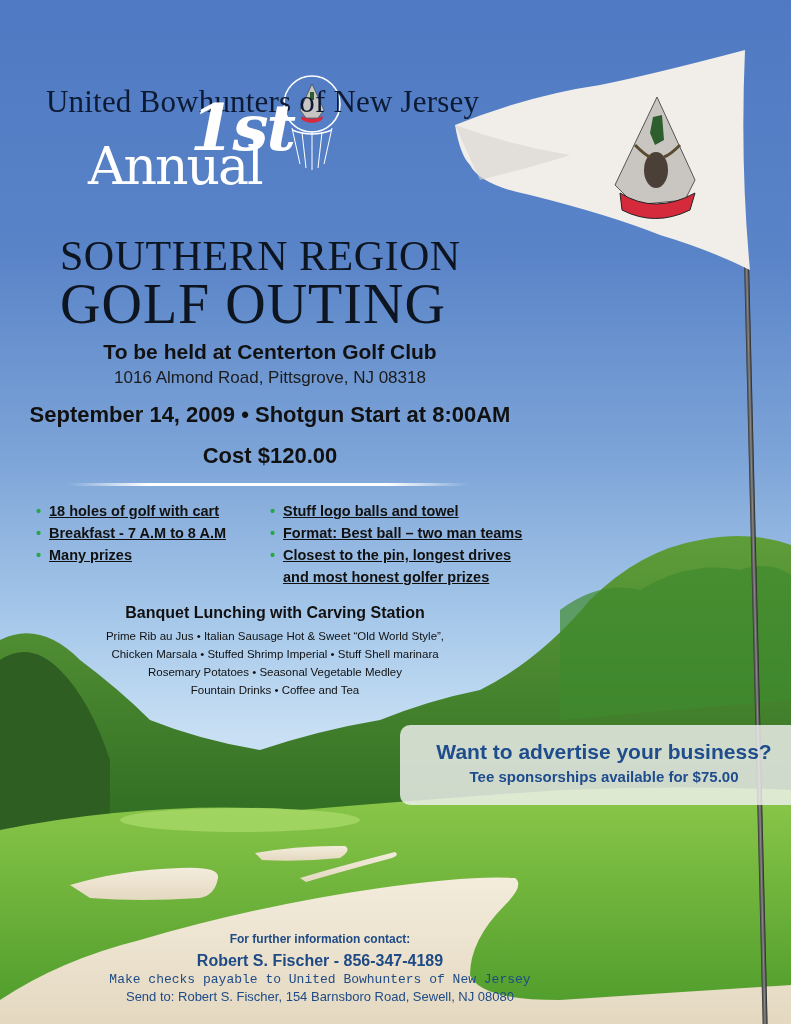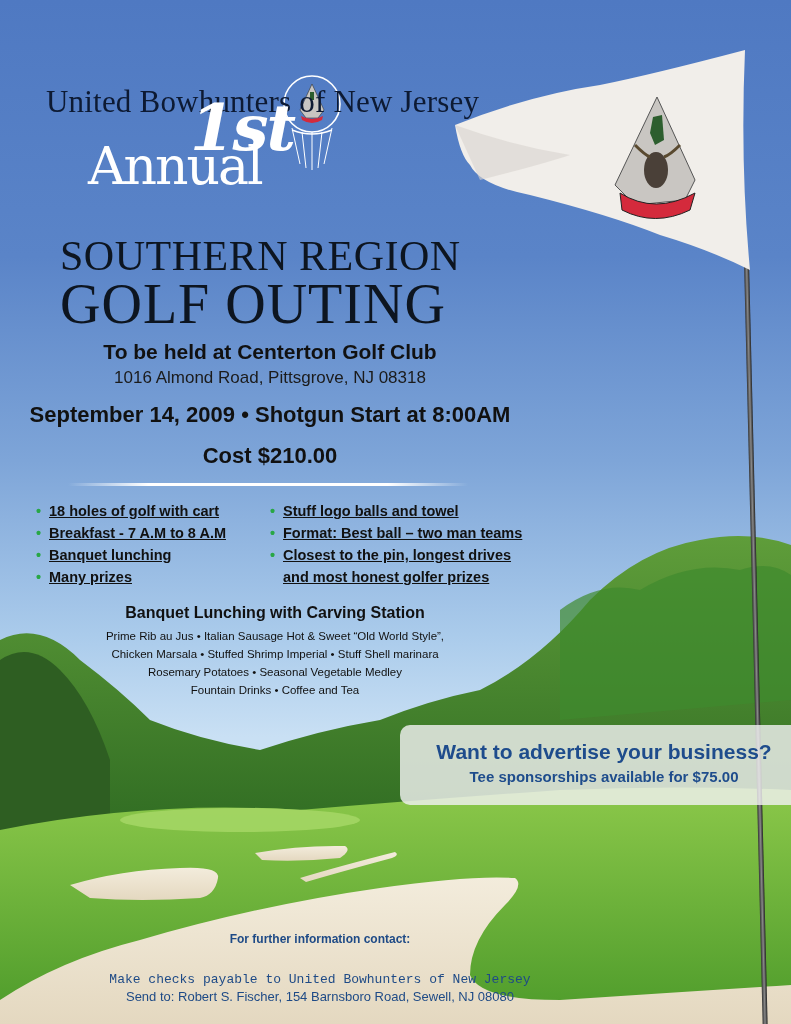--- a/index.html
+++ b/index.html
@@ -96,41 +96,41 @@
 
   <div class="abs org">United Bowhunters of New Jersey</div>
   <div class="abs first">1st</div>
   <div class="abs annual">Annual</div>
   <div class="abs southern">SOUTHERN REGION</div>
   <div class="abs golf">GOLF OUTING</div>
 
   <div class="center venue">To be held at Centerton Golf Club</div>
   <div class="center address">1016 Almond Road, Pittsgrove, NJ 08318</div>
   <div class="abs date" style="text-align:center;">September 14, 2009 • Shotgun Start at 8:00AM</div>
-  <div class="center cost">Cost $210.00</div>
+  <div class="center cost">Cost $120.00</div>
   <div class="abs rule"></div>
 
   <ul class="bul bl">
     <li>18 holes of golf with cart</li>
     <li>Breakfast - 7 A.M to 8 A.M</li>
-    <li>Banquet lunching</li>
     <li>Many prizes</li>
   </ul>
   <ul class="bul br">
     <li>Stuff logo balls and towel</li>
     <li>Format: Best ball – two man teams</li>
     <li>Closest to the pin, longest drives and most honest golfer prizes</li>
   </ul>
 
   <div class="abs menu-title">Banquet Lunching with Carving Station</div>
   <div class="abs menu-line" style="top:630px;">Prime Rib au Jus • Italian Sausage Hot &amp; Sweet “Old World Style”,</div>
   <div class="abs menu-line" style="top:648px;">Chicken Marsala • Stuffed Shrimp Imperial • Stuff Shell marinara</div>
   <div class="abs menu-line" style="top:666px;">Rosemary Potatoes • Seasonal Vegetable Medley</div>
   <div class="abs menu-line" style="top:684px;">Fountain Drinks •  Coffee and Tea</div>
 
   <div class="abs ad"></div>
   <div class="abs ad-title">Want to advertise your business?</div>
   <div class="abs ad-sub">Tee sponsorships available for $75.00</div>
 
   <div class="abs c1">For further information contact:</div>
+  <div class="abs c2">Robert S. Fischer - 856-347-4189</div>
   <div class="abs c3">Make checks payable to United Bowhunters of New Jersey</div>
   <div class="abs c4">Send to: Robert S. Fischer, 154 Barnsboro Road, Sewell, NJ 08080</div>
 </div>
 
 </body></html>

